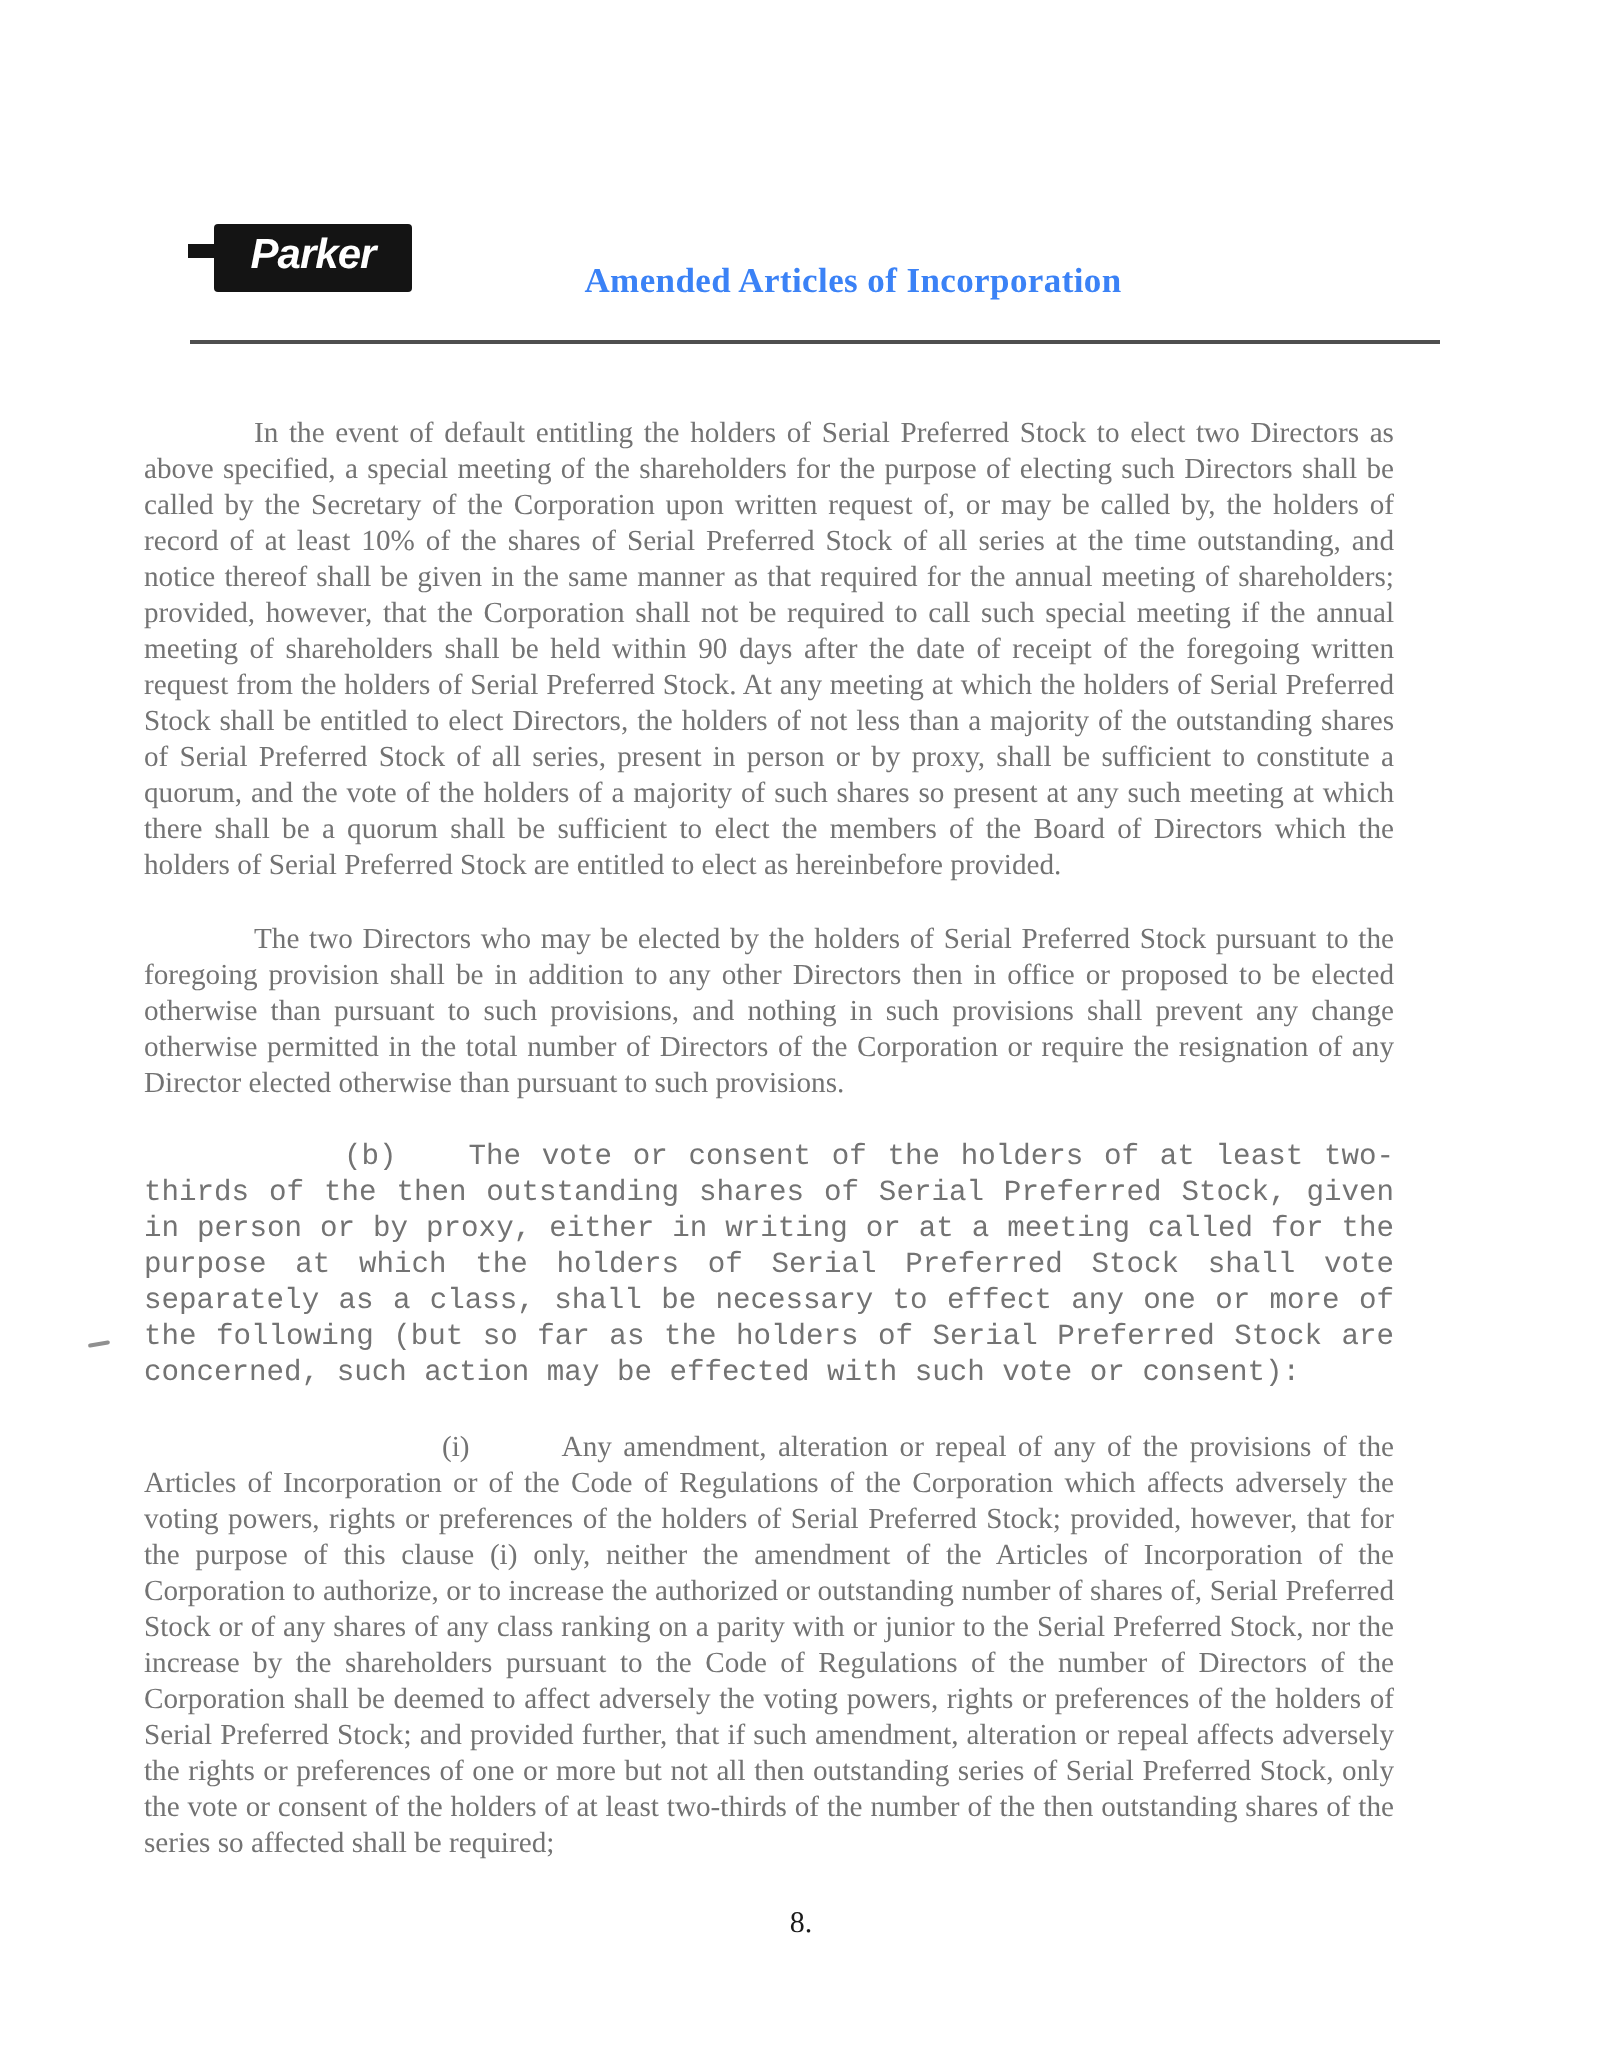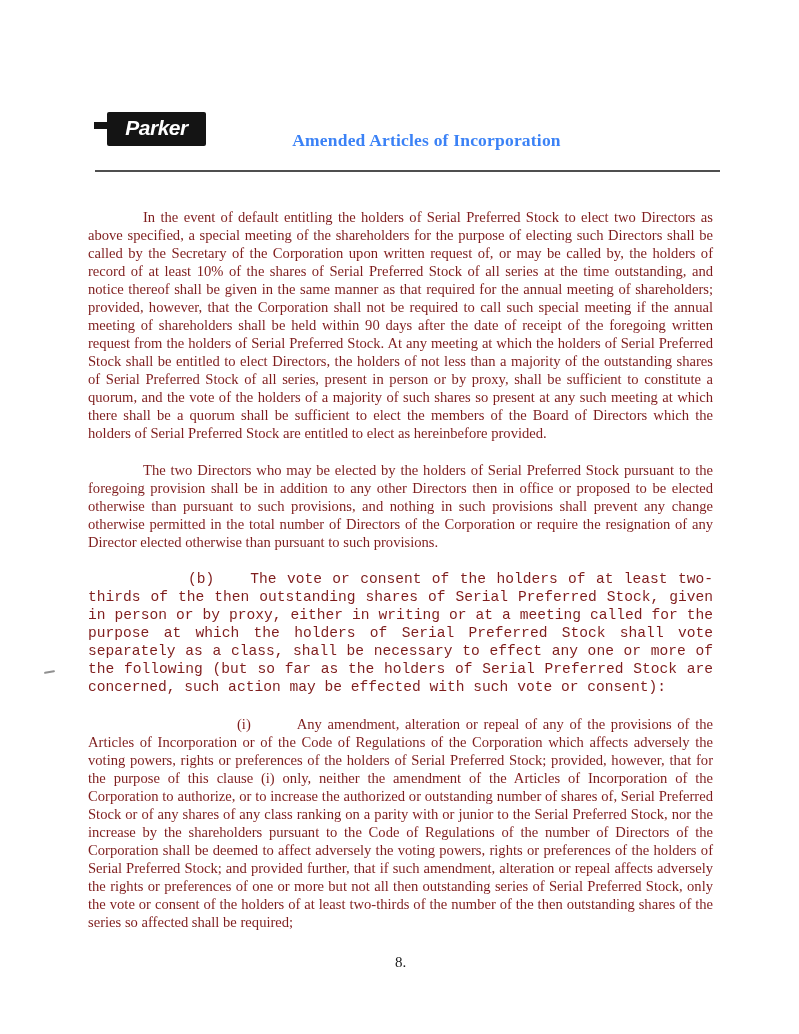--- a/index.html
+++ b/index.html
@@ -60,27 +60,27 @@
     left: 95px;
     top: 170px;
     width: 625px;
     height: 2px;
     background: #4f4f4f;
   }
 
   
   .doc-body {
     position: absolute;
-    left: 88px;
+    left: 72px;
     top: 208px;
     width: 625px;
     font-size: 14.6px;
     line-height: 18px;
     text-align: justify;
-    color: #7f1d1d;
+    color: #737373;
   }
   .para { margin: 0 0 19px 0; }
   .indent { text-indent: 55px; }
   .clause-b { text-indent: 100px; font-family: Liberation Mono, monospace; }
   .clause-i { text-indent: 149px; }
   .tab { display: inline-block; }
   .tab-b { width: 36px; }
   .tab-i { width: 46px; }
 
   

